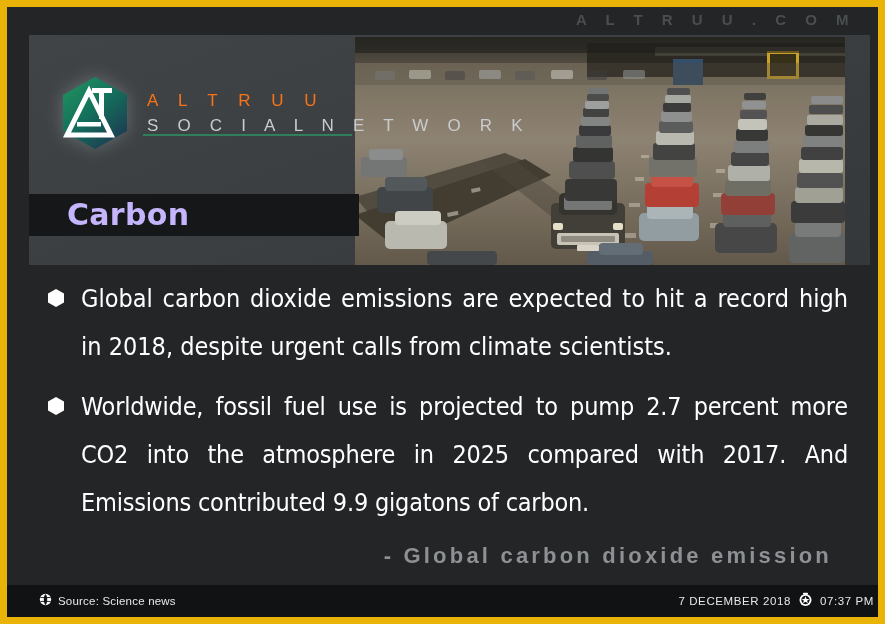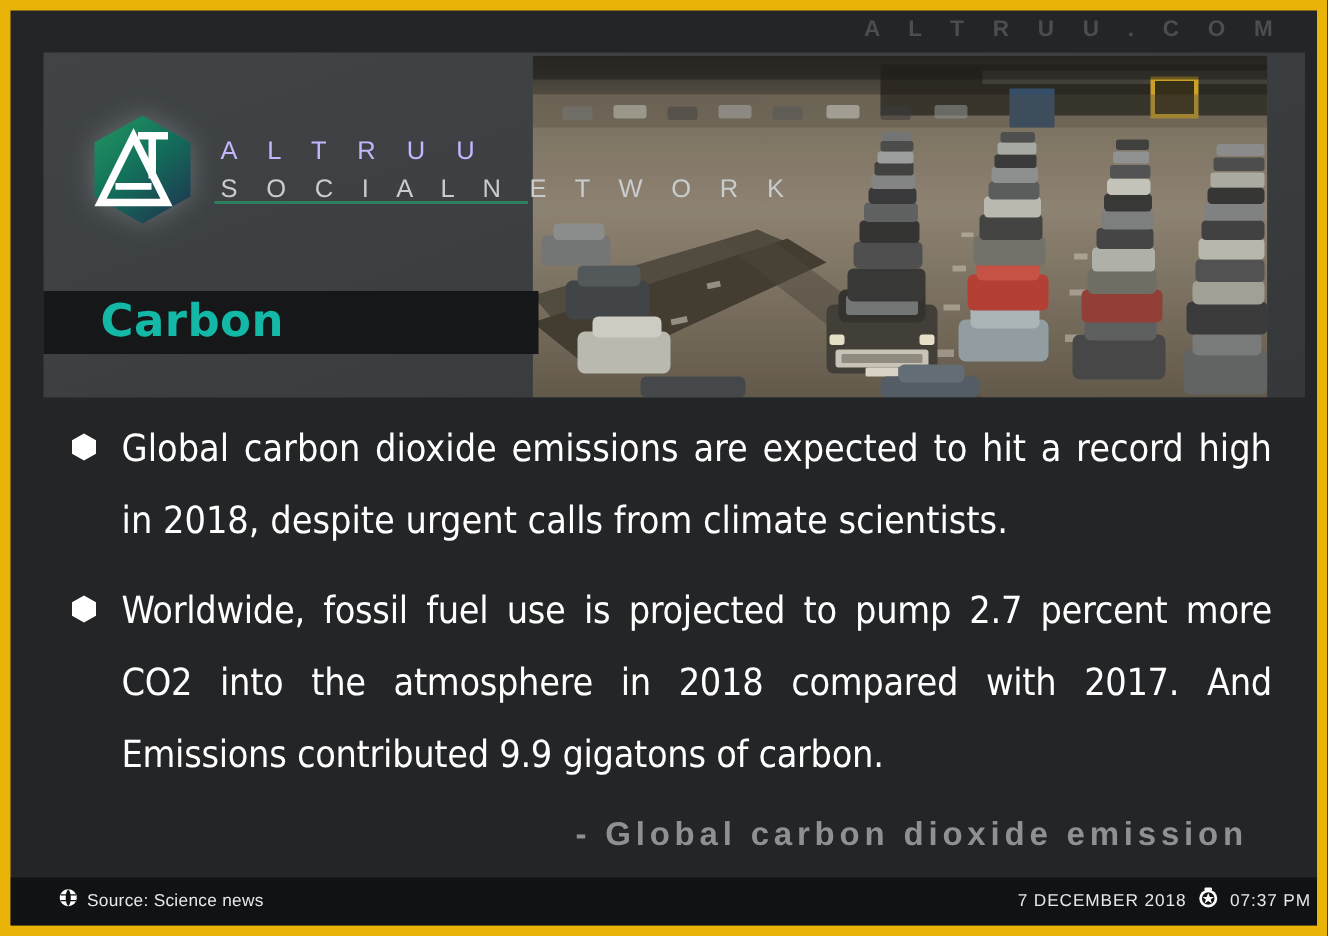--- a/index.html
+++ b/index.html
@@ -64,21 +64,21 @@
     flex: 0 0 auto;
     filter: drop-shadow(0 0 9px rgba(210,230,225,0.28));
   }
   #brand-text {
     margin-left: 16px;
     padding-top: 2px;
   }
   .brand-line1 {
     font-size: 17px;
     letter-spacing: 8px;
-    color: #c4b5fd;
+    color: #f97316;
     font-weight: 400;
     line-height: 1.45;
     white-space: nowrap;
   }
   .brand-line2 {
     font-size: 17px;
     letter-spacing: 7.2px;
     color: #c9ccce;
     font-weight: 400;
     line-height: 1.45;
@@ -103,21 +103,21 @@
     height: 42px;
     background: #161718;
     z-index: 4;
   }
   #title-text {
     position: absolute;
     left: 60px;
     top: 190px;
     font-size: 30px;
     font-weight: 700;
-    color: #14b8a6;
+    color: #c4b5fd;
     letter-spacing: 0.3px;
     z-index: 5;
     font-family: "DejaVu Sans", sans-serif;
   }
 
   
   #hero-photo {
     position: absolute;
     left: 348px;
     top: 30px;
@@ -421,21 +421,21 @@
       </span>
       <span class="bullet-text">Global carbon dioxide emissions are expected to hit a record high in 2018, despite urgent calls from climate scientists.</span>
     </div>
 
     <div class="bullet-row">
       <span class="bullet-hex">
         <svg viewBox="0 0 18 20" width="18" height="20">
           <polygon points="9,1 17,5.5 17,14.5 9,19 1,14.5 1,5.5" fill="#ffffff"></polygon>
         </svg>
       </span>
-      <span class="bullet-text squeeze">Worldwide, fossil fuel use is projected to pump 2.7 percent more CO2 into the atmosphere in 2018 compared with 2017. And Emissions contributed 9.9 gigatons of carbon.</span>
+      <span class="bullet-text squeeze">Worldwide, fossil fuel use is projected to pump 2.7 percent more CO2 into the atmosphere in 2025 compared with 2017. And Emissions contributed 9.9 gigatons of carbon.</span>
     </div>
 
     <div id="attribution">- Global carbon dioxide emission</div>
   </div>
 
   <div id="footer">
     <div id="footer-left">
       <span class="footer-icon">
         <svg viewBox="0 0 16 16" width="13" height="13">
           <circle cx="8" cy="8" r="7" fill="#ffffff"></circle>

